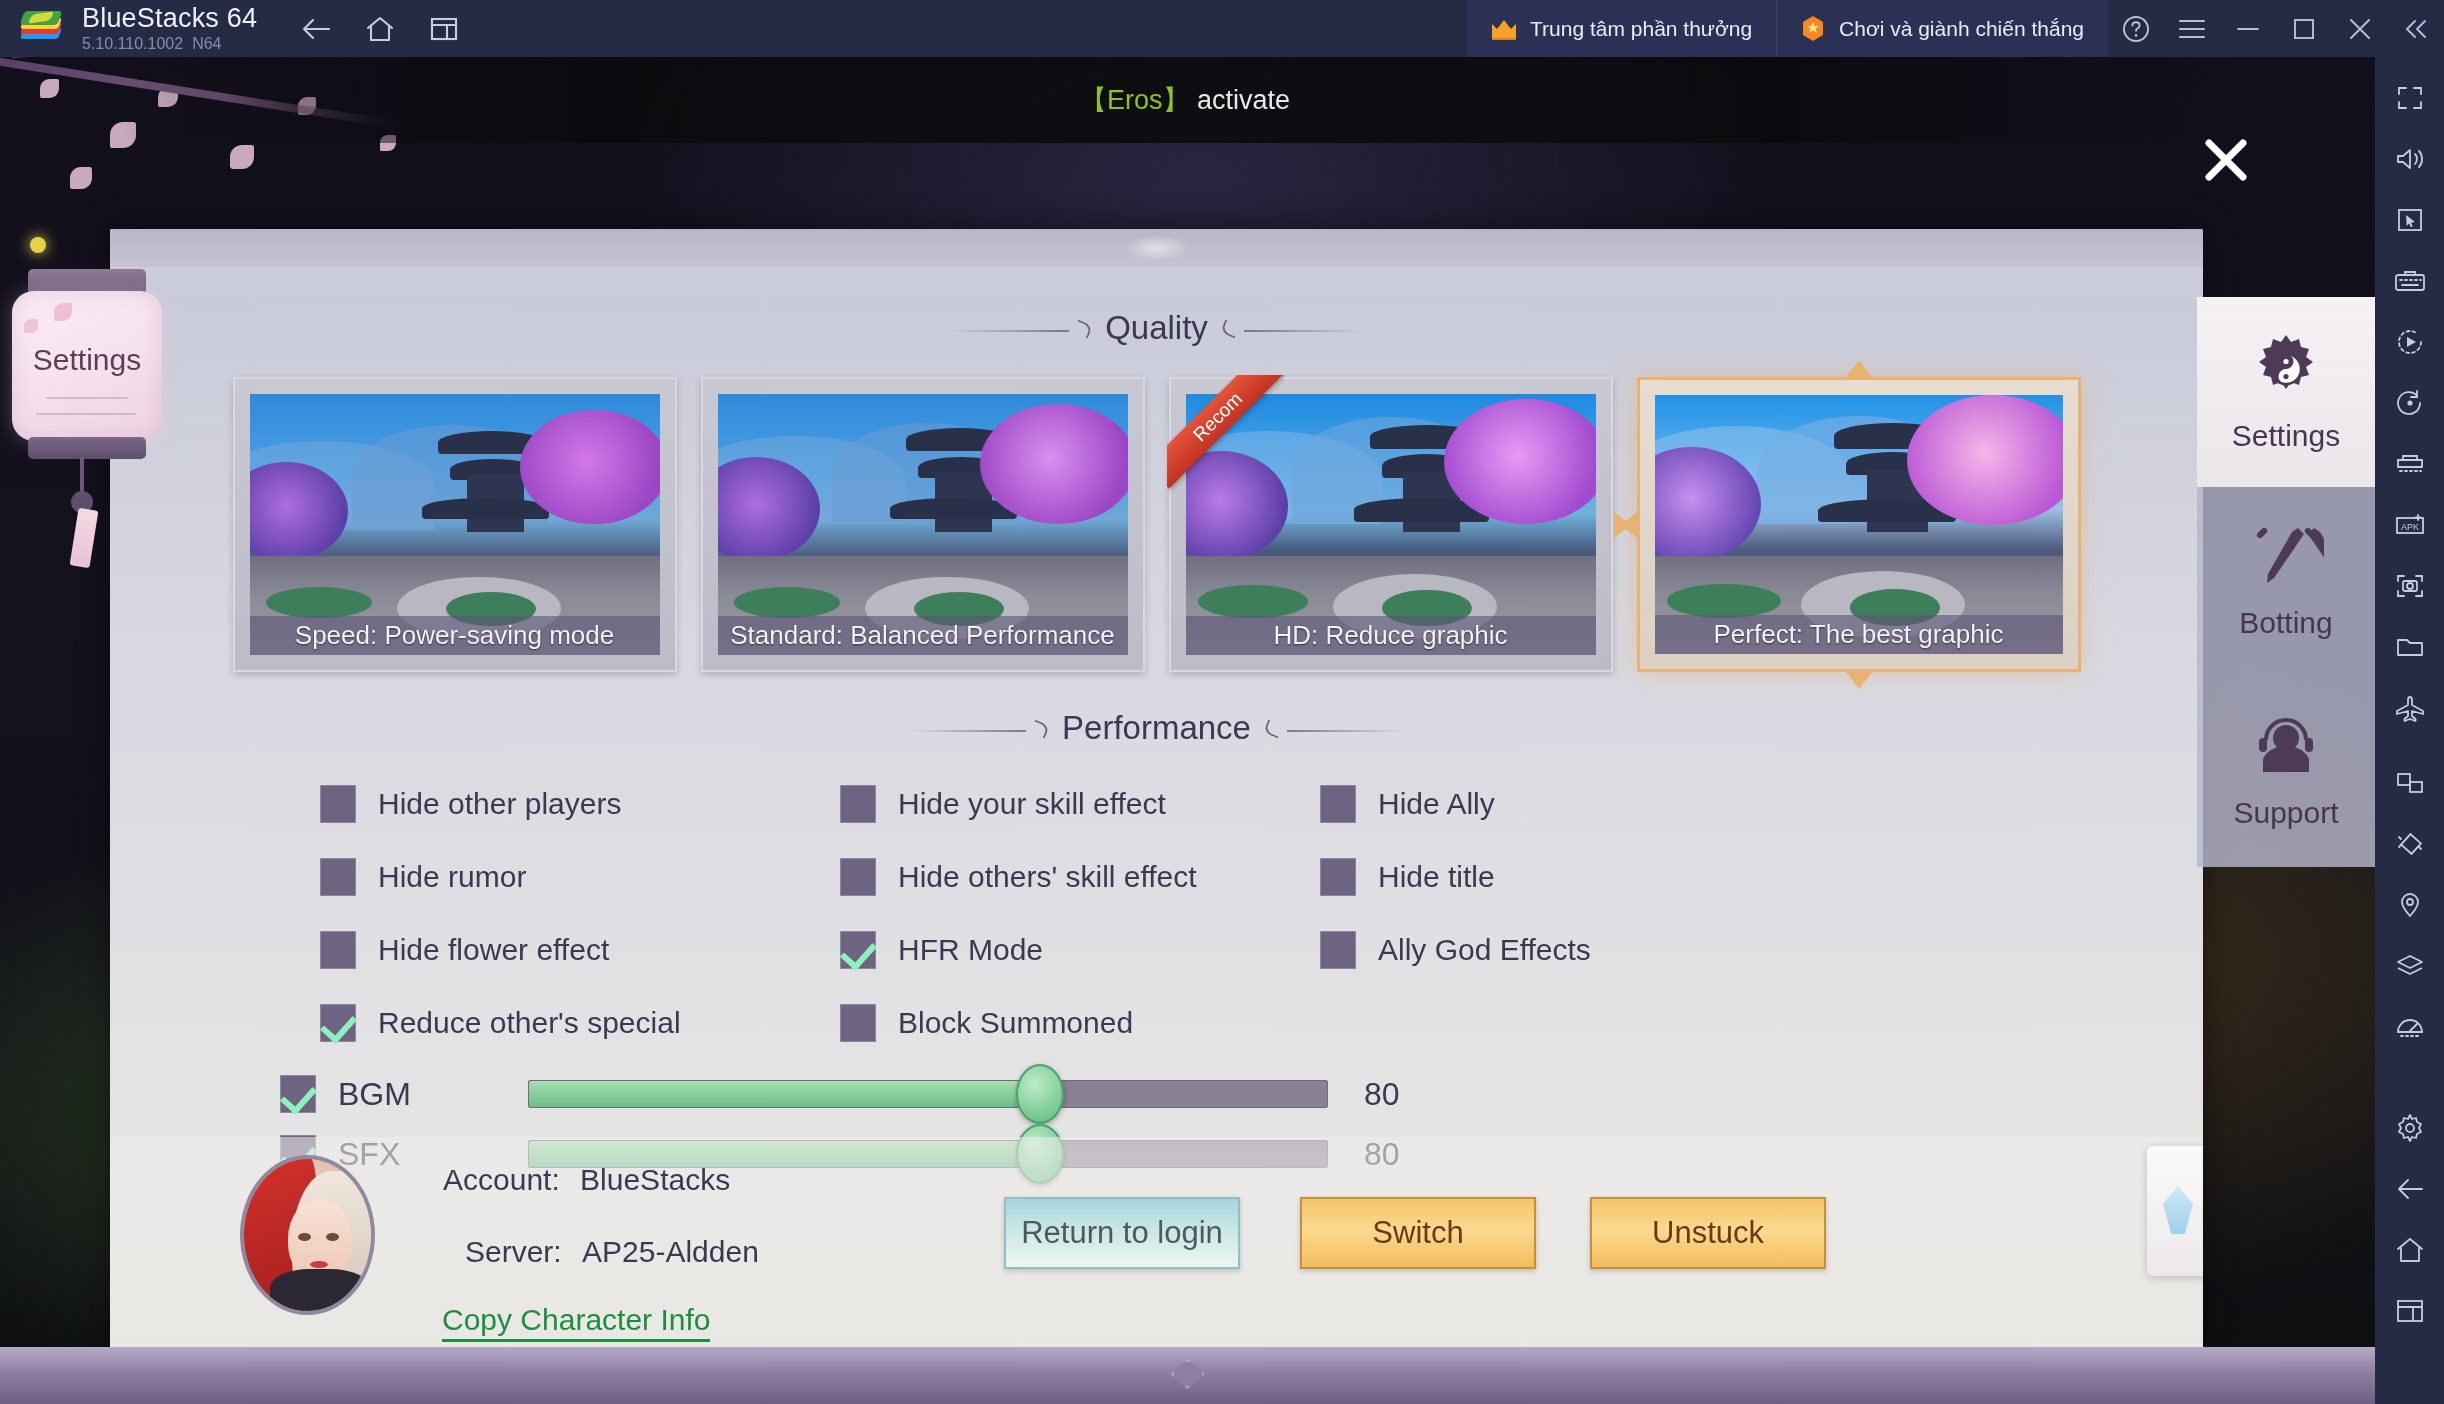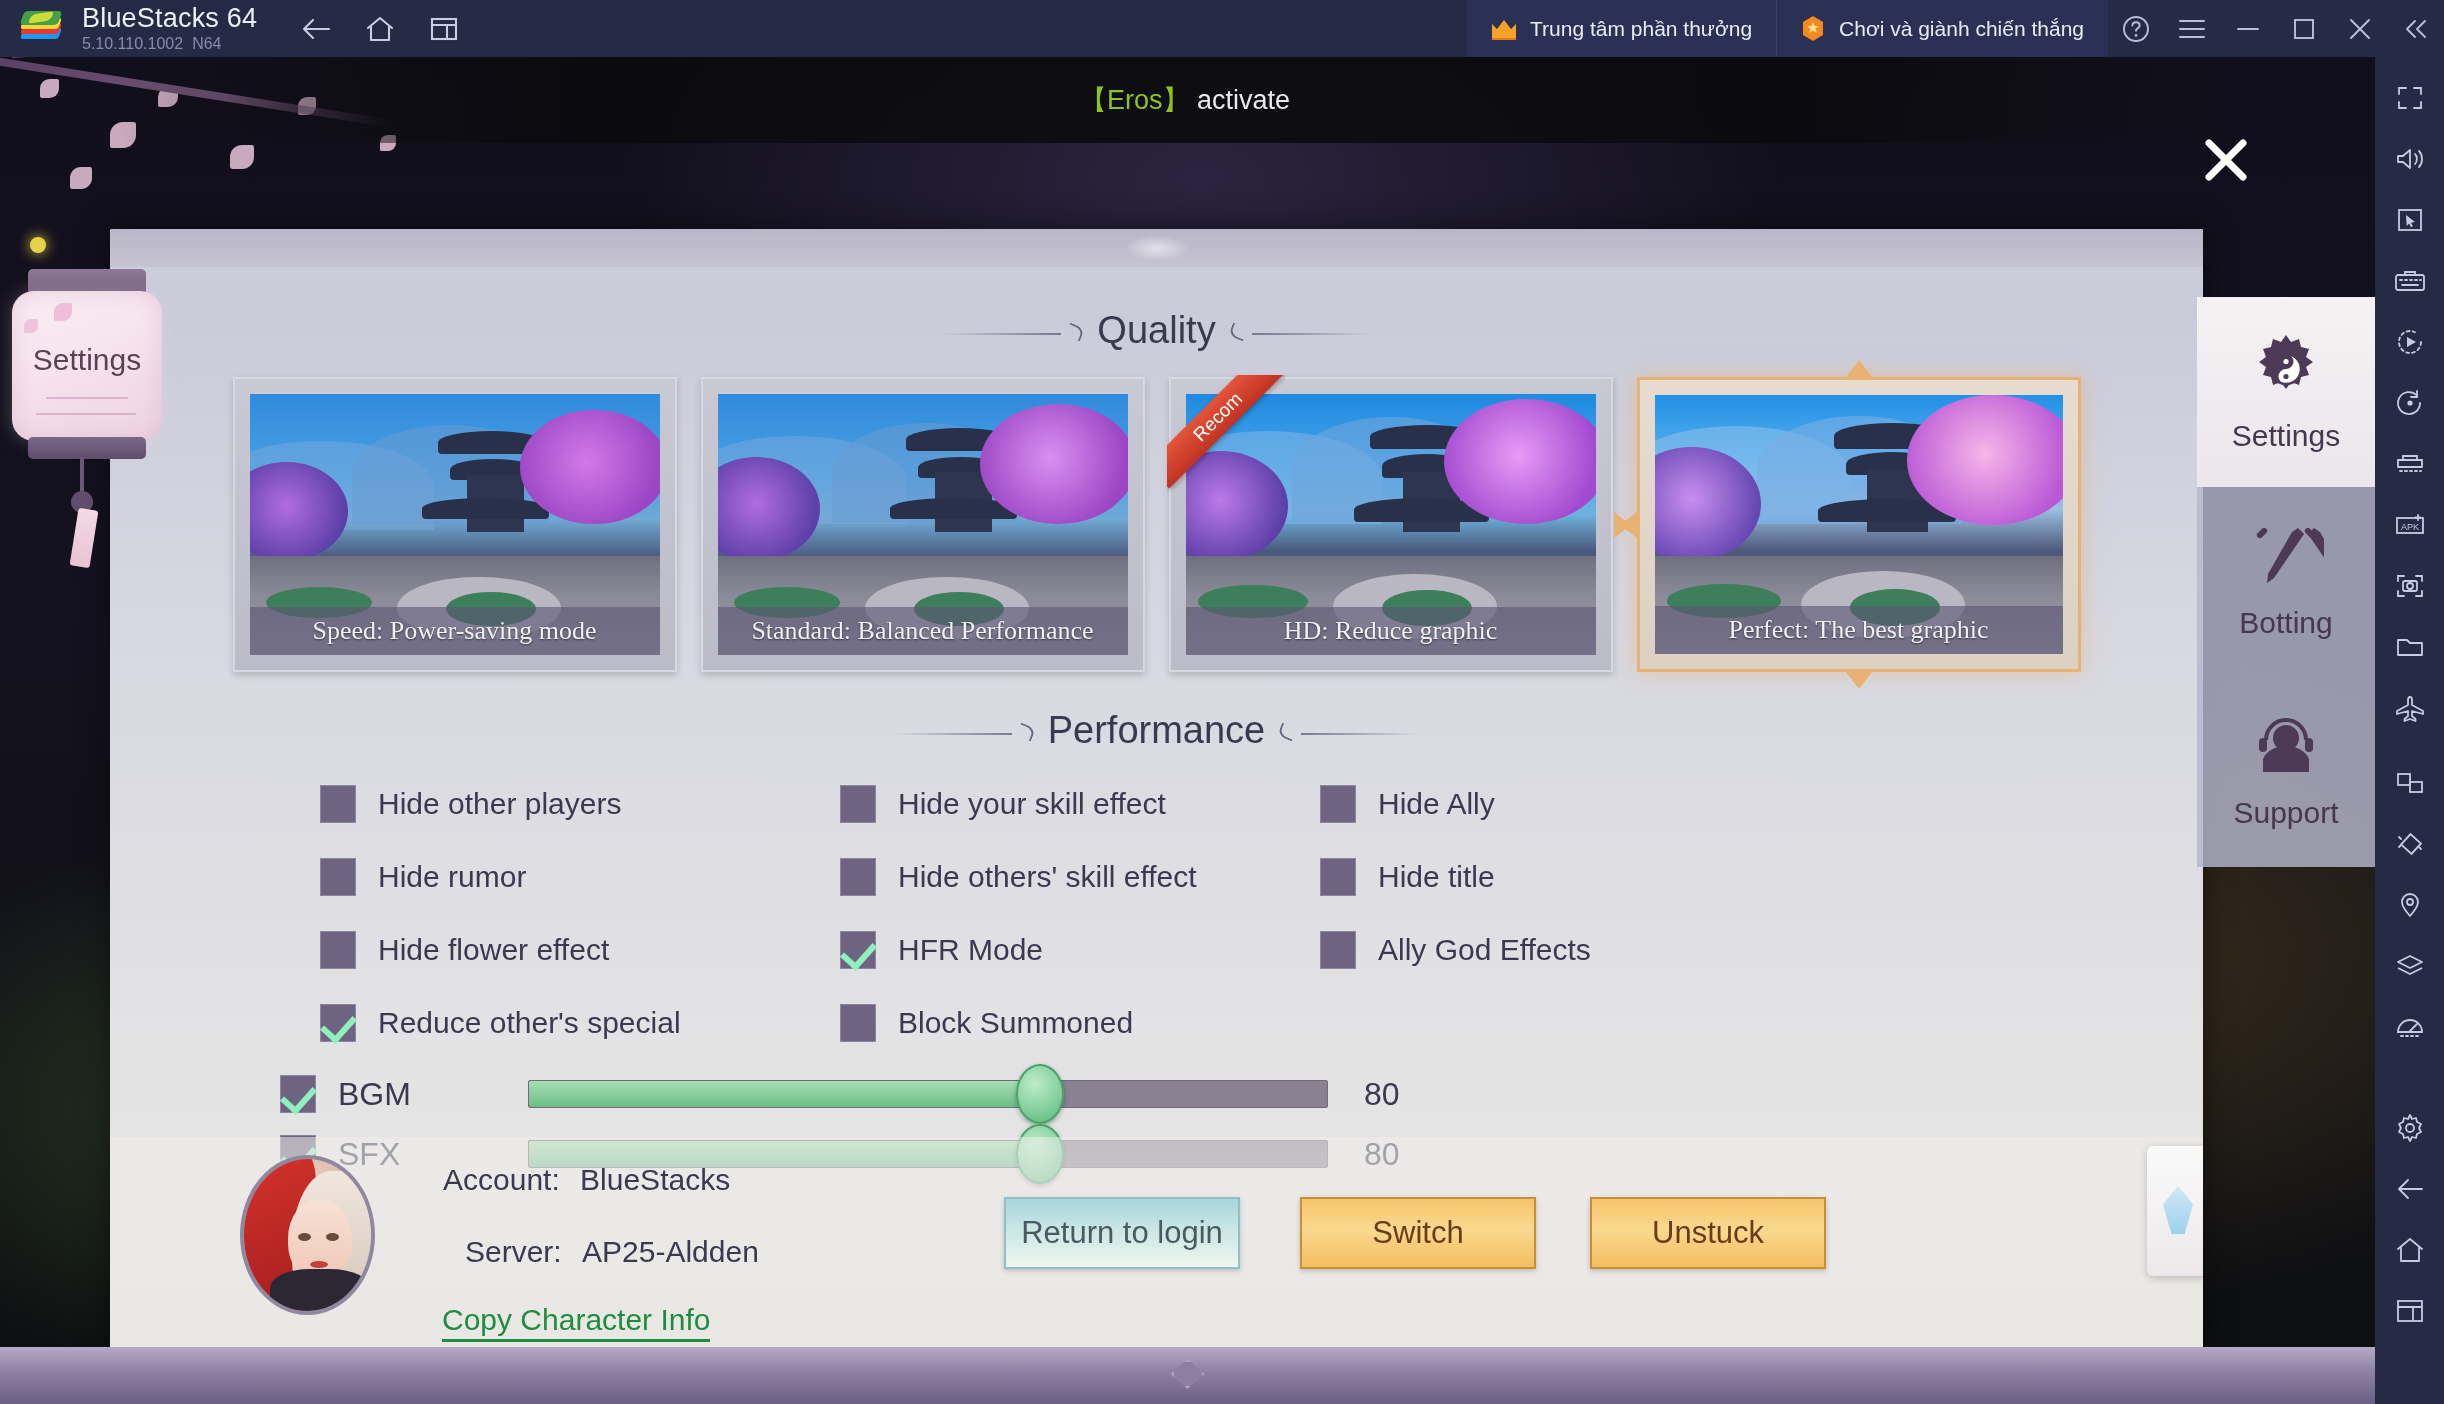--- a/index.html
+++ b/index.html
@@ -138,21 +138,21 @@
   .lan-str{ position:absolute; left:72px; top:188px; width:4px; height:38px; background:#6b5878;}
   .lan-bead{position:absolute; left:63px; top:222px; width:22px;height:22px;border-radius:50%;background:#5e4d6b;}
   .lan-tas{ position:absolute; left:66px; top:240px; width:20px; height:58px; border-radius:3px;
              background: linear-gradient(180deg,#f3d9e4,#e9c2d4); transform: rotate(9deg);}
 
   
   .sect {
     position:absolute; left:0; width:100%;
     display:flex; align-items:center; justify-content:center; gap:14px;
   }
-  .sect .stxt { font-size: 38px; color:#3b3950; }
+  .sect .stxt { font-size: 33px; color:#3b3950; }
   .sect .orn { width: 140px; height: 16px; position:relative; }
   .sect .orn::before{content:""; position:absolute; top:10px; left:0; width:118px; height:2px;
      background: linear-gradient(90deg, rgba(100,96,122,0), rgba(100,96,122,.8));}
   .sect .orn.r::before{ background: linear-gradient(270deg, rgba(100,96,122,0), rgba(100,96,122,.8)); left:22px;}
   .sect .orn .curl{position:absolute; top:2px; right:0; width:16px;height:14px;
      border:2px solid #6a6680; border-left:none; border-bottom:none; border-radius:0 60% 0 0; transform:rotate(22deg);}
   .sect .orn.r .curl{ right:auto; left:0; transform: rotate(202deg);}
 
   
   .qrow { position:absolute; left:0; top:0; width:100%; display:flex; justify-content:center; gap: 24px; }
@@ -176,24 +176,24 @@
     background: linear-gradient(180deg,#2f8ada 0%, #4aa0e4 30%, #6fa9d4 48%, #4d5d80 62%, #5c5c6e 100%); }
   .mtn { position:absolute; border-radius:50% 50% 0 0; background: rgba(110,160,215,.55); }
   .pag { position:absolute; background:#2e3550; }
   .roof { position:absolute; background:#28304a; border-radius:50% 50% 4px 4px; }
   .tree { position:absolute; border-radius:50%; }
   .path { position:absolute; bottom:0; left:0; width:100%; height: 38%;
     background: linear-gradient(180deg, #6f6f80 0%, #8b8a97 40%, #9d9ca7 100%); }
   .ying { position:absolute; border-radius:50%; background:#b9b8c2; }
   .grass{ position:absolute; border-radius:50%; background:#3d7f5a; }
   .qlabel {
-    position:absolute; left:0; right:0; bottom:0; height: 48px;
+    position:absolute; left:0; right:0; bottom:0; height: 39px;
     background: rgba(92,86,116,.62);
     display:flex; align-items:center; justify-content:center;
-    color:#f2f1f6; font-size: 26px; text-shadow: 0 1px 2px rgba(0,0,0,.55); font-family: Liberation Serif, serif;
+    color:#f2f1f6; font-size: 26px; text-shadow: 0 1px 2px rgba(0,0,0,.55);
   }
   .recom {
     position:absolute; left:-4px; top:-4px; width: 118px; height: 118px; overflow:hidden; z-index:6; pointer-events:none;
   }
   .recom span {
     position:absolute; left:-34px; top:26px; width:170px; text-align:center;
     background: linear-gradient(180deg,#e5543a,#c03222);
     color:#fff; font-size:19px; padding: 5px 0;
     transform: rotate(-45deg);
     box-shadow: 0 2px 5px rgba(0,0,0,.3);

